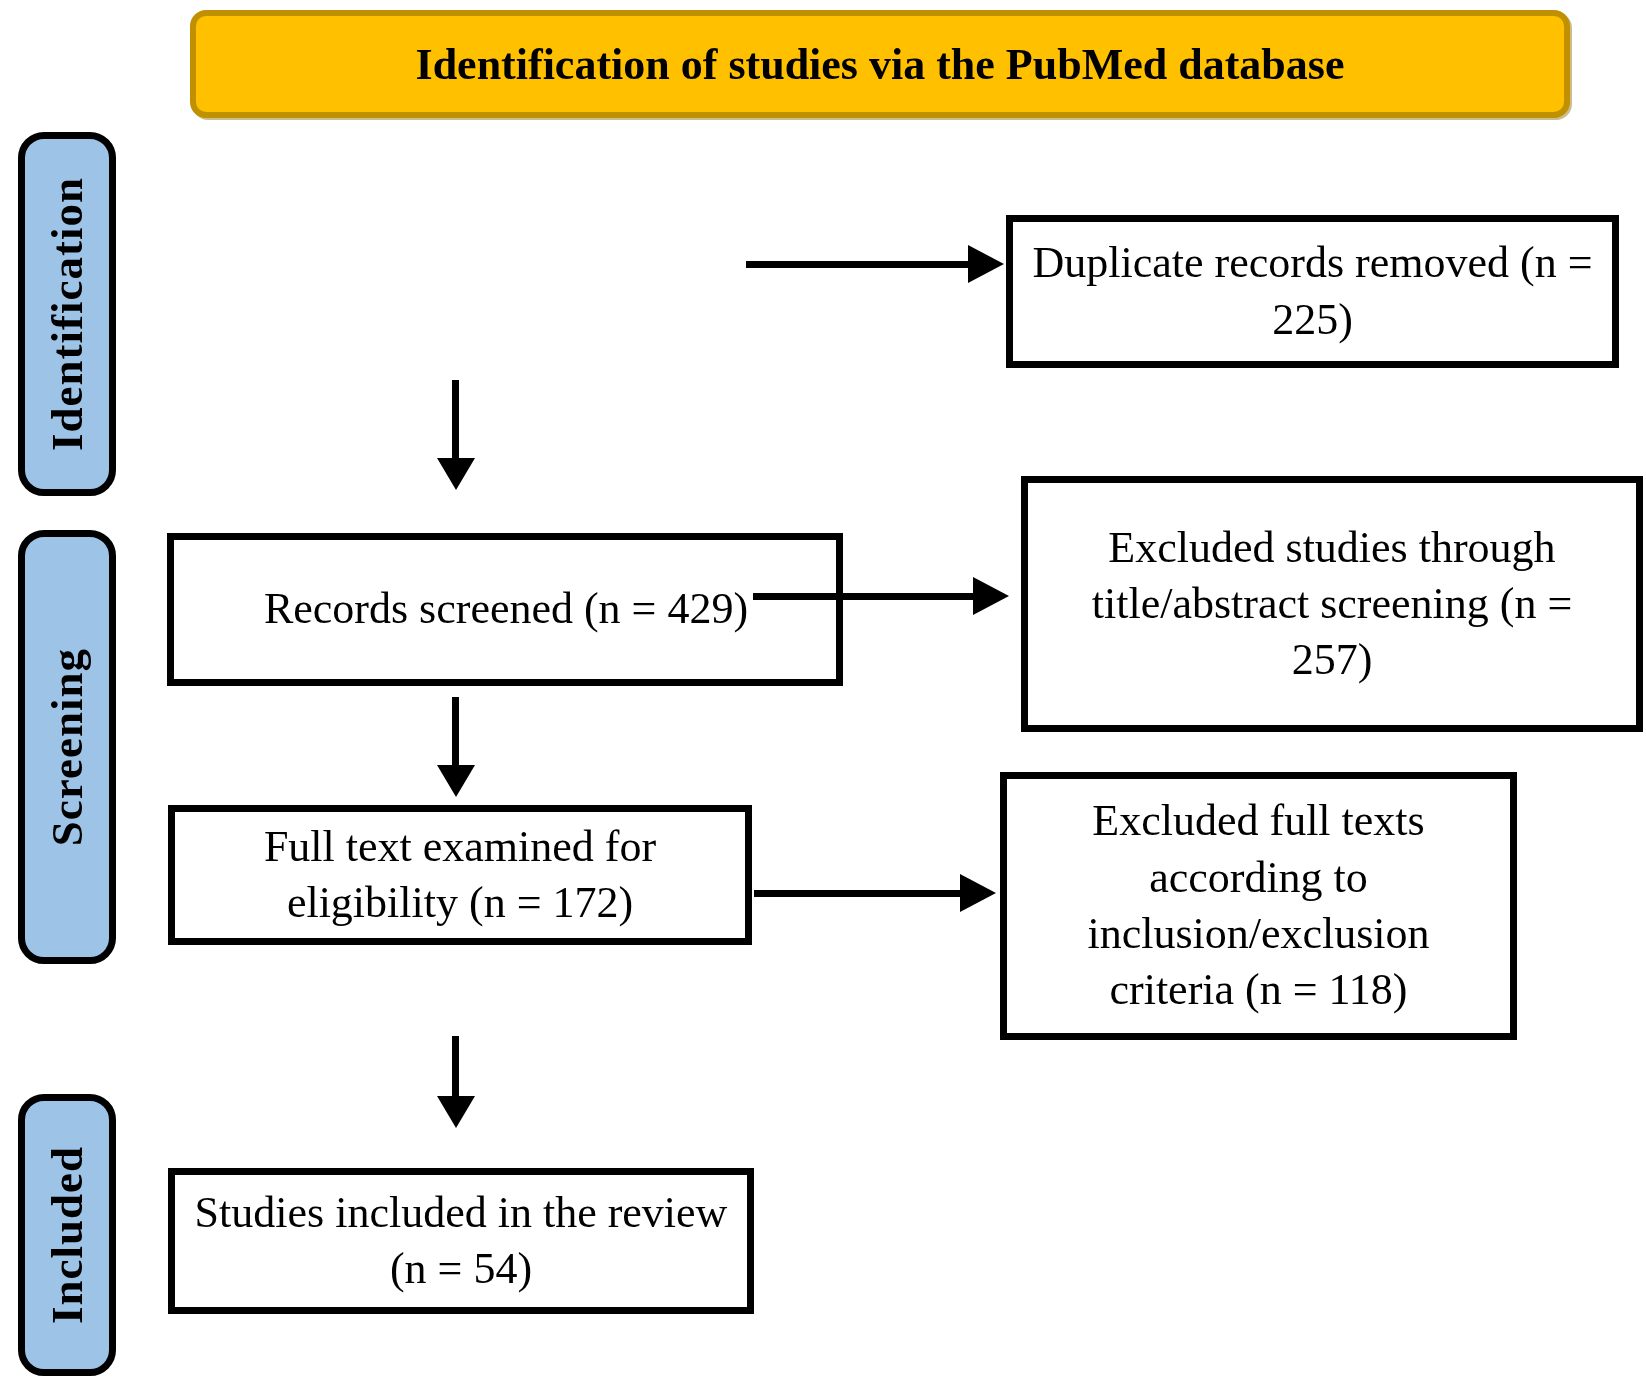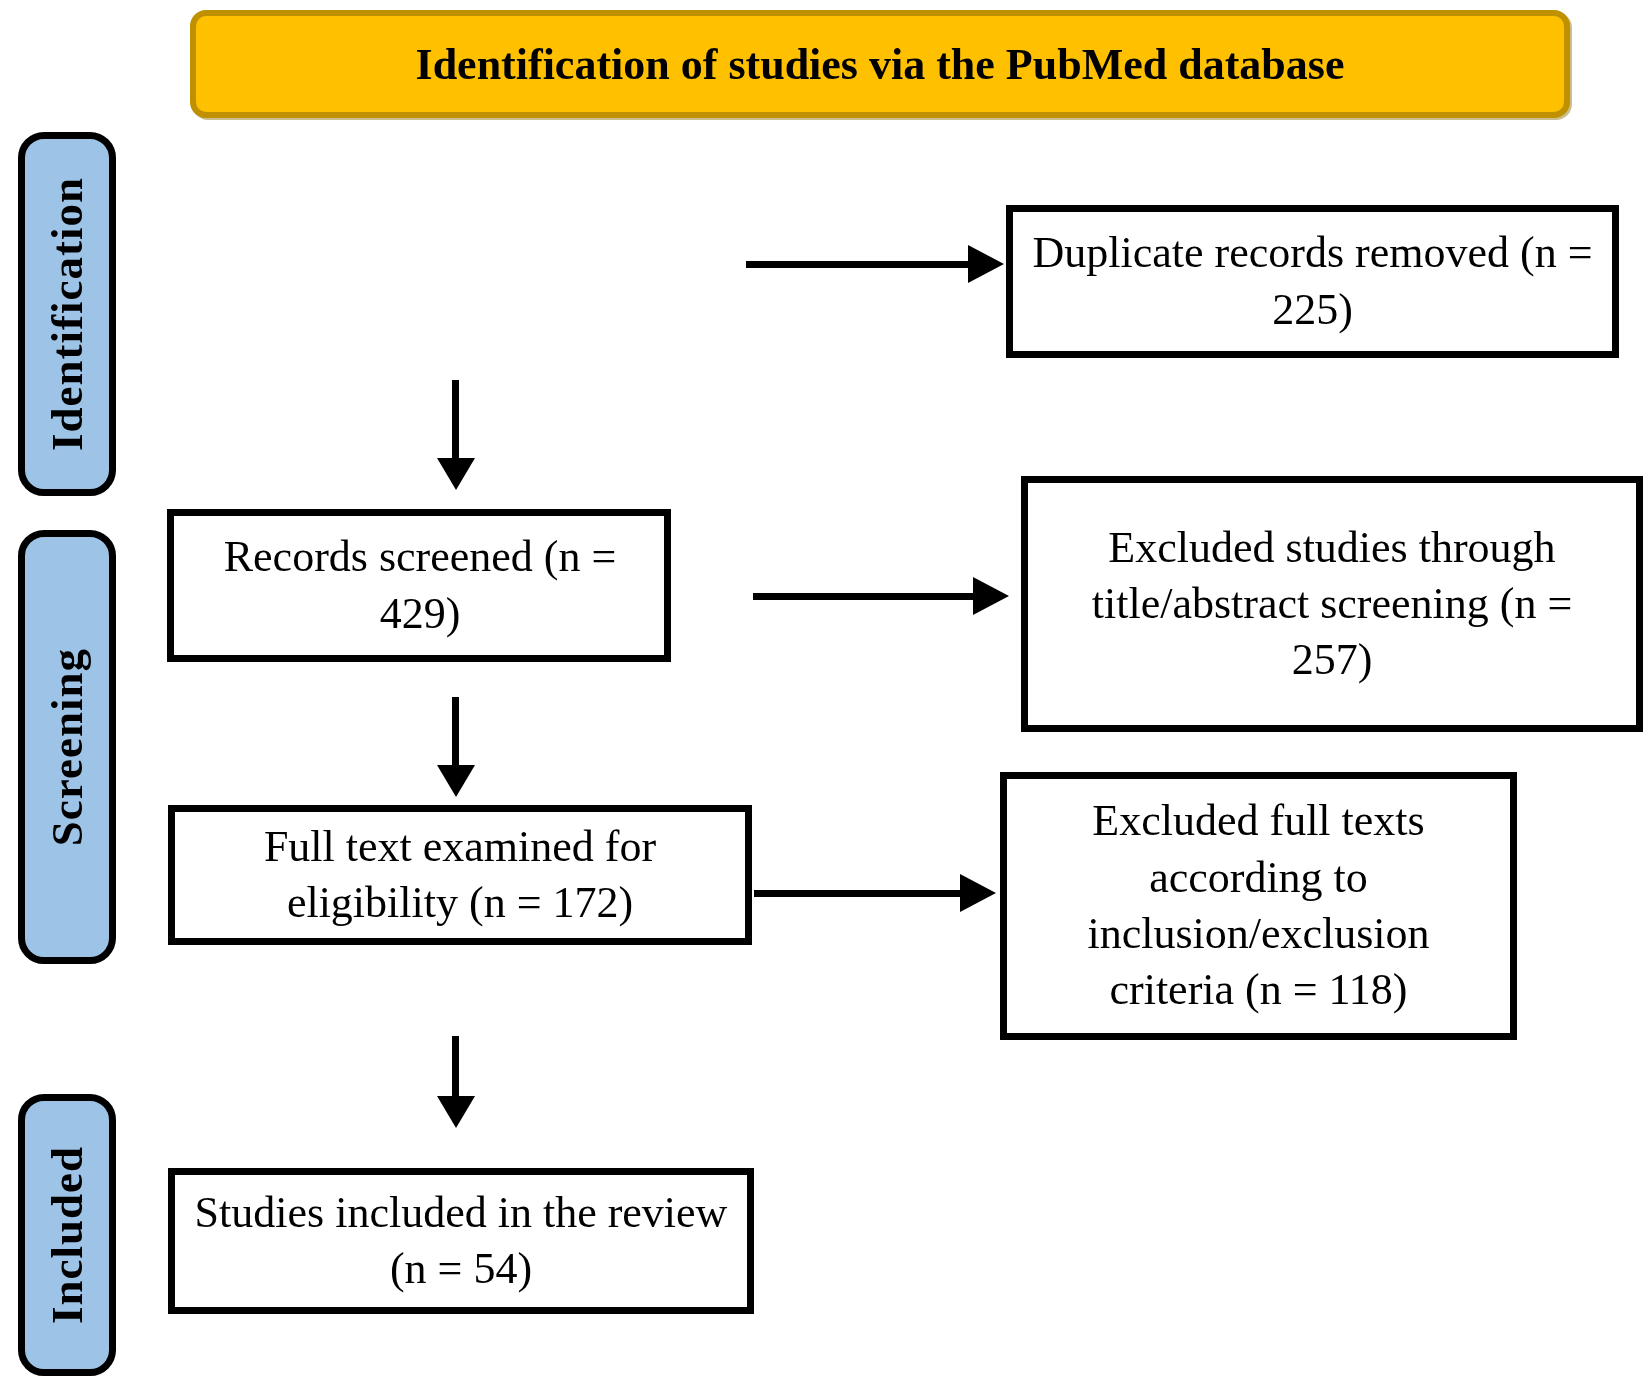--- a/index.html
+++ b/index.html
@@ -54,22 +54,22 @@
     position: absolute;
     background: #fff;
     border: 7px solid var(--box-border);
     display: flex; align-items: center; justify-content: center;
     text-align: center;
     font-size: 44px; color: #000;
     line-height: 1.28;
     padding: 4px 18px;
   }
   .box-a { left: 160px;  top: 194px;  width: 586px; height: 144px; }
-  .box-b { left: 1006px; top: 205px;  width: 613px; height: 153px; }
-  .box-c { left: 167px;  top: 509px;  width: 504px; height: 153px; padding-left: 20px; }
+  .box-b { left: 1006px; top: 215px;  width: 613px; height: 153px; }
+  .box-c { left: 167px;  top: 533px;  width: 676px; height: 153px; padding-left: 20px; }
   .box-d { left: 1012px; top: 476px;  width: 622px; height: 256px; margin-left: 9px; }
   .box-e { left: 168px;  top: 805px;  width: 584px; height: 140px; }
   .box-f { left: 1000px; top: 772px;  width: 517px; height: 268px; }
   .box-g { left: 168px;  top: 1168px; width: 586px; height: 146px; }
   .arrow { position: absolute; }
   .shaft { position: absolute; background: var(--arrow-color); }
   .head  { position: absolute; width: 0; height: 0; }
   
   .arrow-h1 .shaft { left: 746px; top: 261px; width: 224px; height: 7px; }
   .arrow-h1 .head  { left: 968px; top: 245px;

